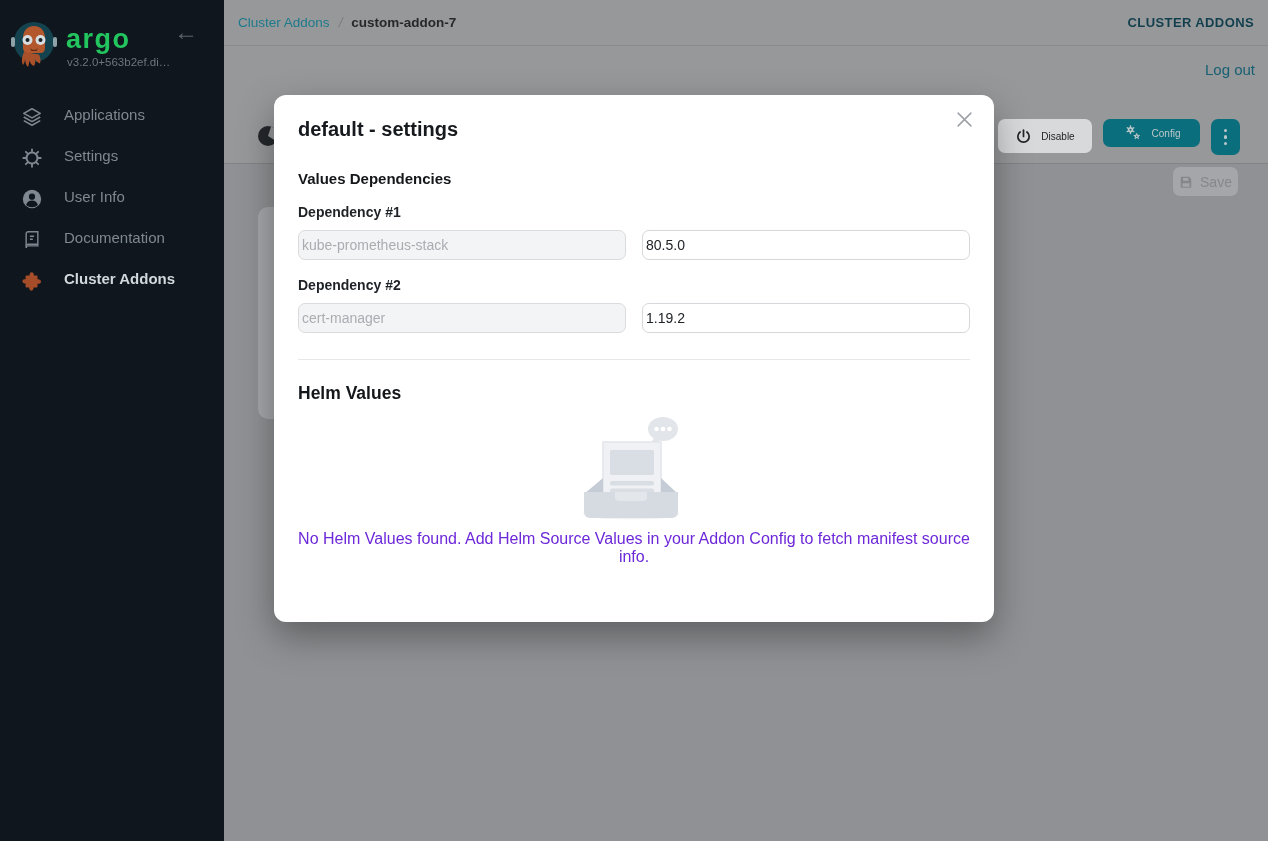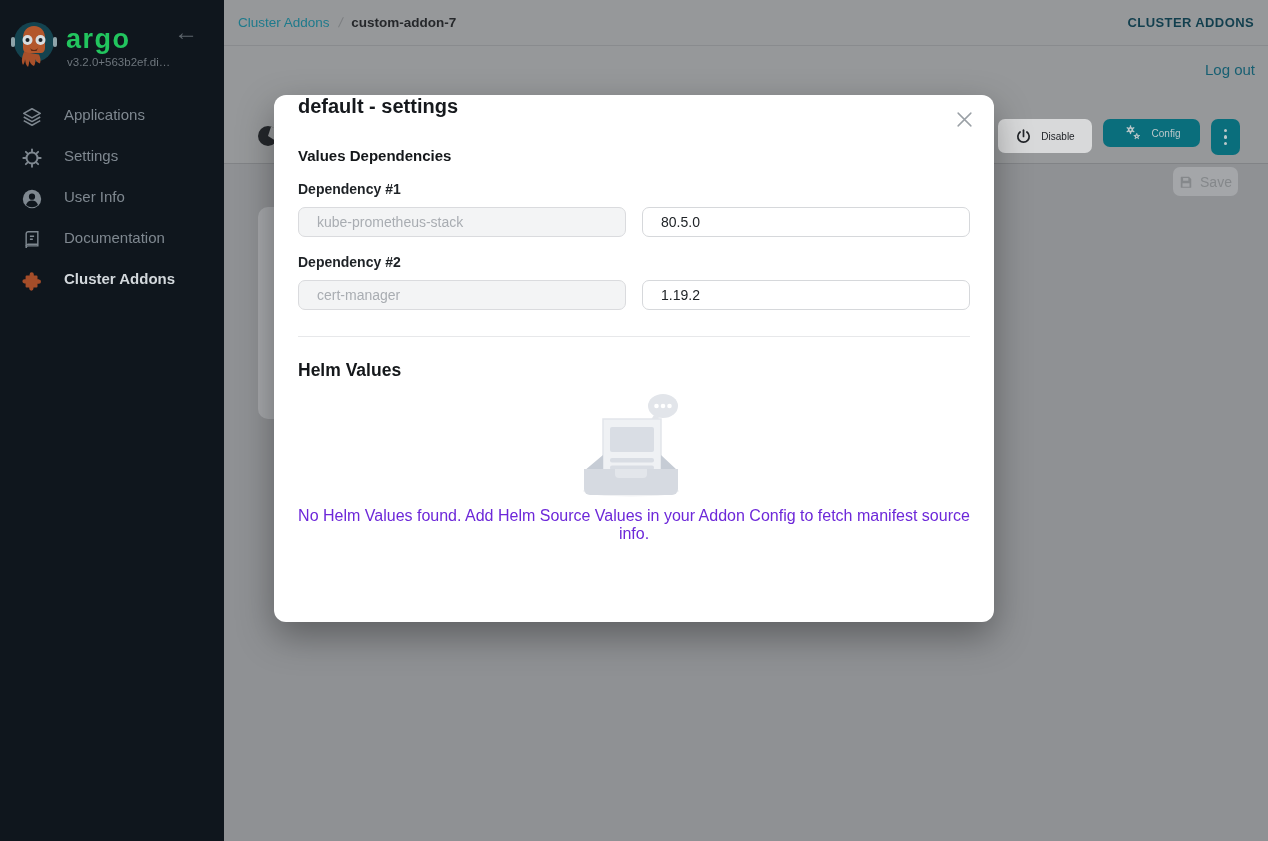--- a/index.html
+++ b/index.html
@@ -34,26 +34,26 @@
   .btn{display:inline-flex;align-items:center;justify-content:center;gap:9px;border:none;border-radius:7px;font-size:10px;cursor:pointer;font-family:inherit;}
   .btn-disable{position:absolute;top:26px;right:176px;width:94px;height:34px;background:#d8d9da;color:#212428;}
   .btn-config{position:absolute;top:26px;right:68px;width:97px;height:28px;background:var(--teal-dimmed,#0a6e7c);color:#bcc8ca;}
   .btn-kebab{position:absolute;top:26px;right:28px;width:29px;height:36px;background:var(--teal-dimmed,#0a6e7c);flex-direction:column;gap:3px;}
   .btn-kebab i{width:3.5px;height:3.5px;border-radius:50%;background:#bcc8ca;display:block;}
   .btn-save{position:absolute;top:167px;right:30px;width:65px;height:29px;background:#a4a6a9;color:#85888b;font-size:14px;gap:7px;z-index:2;}
   .card-sliver{position:absolute;left:258px;top:207px;width:150px;height:212px;background:#a5a7aa;border-radius:10px;z-index:1;}
   
   .modal{position:absolute;left:274px;top:95px;width:720px;height:527px;background:#fff;border-radius:12px;z-index:100;
     box-shadow:0 14px 36px rgba(0,0,0,.35);padding:0 24px;box-sizing:border-box;}
-  .modal-title{font-size:20px;font-weight:700;color:#16191d;}
+  .modal-title{margin-top:23px;font-size:20px;font-weight:700;color:#16191d;}
   .modal-close{position:absolute;top:14px;right:20px;width:20px;height:20px;cursor:pointer;color:#9aa0a6;display:flex;align-items:center;justify-content:center;}
   .sec-heading{margin-top:29px;font-size:15px;font-weight:700;color:#14171a;}
   .dep-label{margin-top:17px;font-size:14px;font-weight:700;color:#1e2226;}
   .dep-row{display:flex;gap:16px;margin-top:10px;}
-  .dep-row input{flex:1;height:30px;border-radius:7px;font-size:14px;padding:0 18px;box-sizing:border-box;font-family:inherit;outline:none;}
+  .dep-row input{flex:1;height:30px;border-radius:7px;font-size:14px;padding:0 3px;box-sizing:border-box;font-family:inherit;outline:none;}
   .inp-name{background:#f3f4f5;border:1px solid #dadbde;color:#a9adb2;}
   .inp-name::placeholder{color:#a9adb2;opacity:1;}
   .inp-ver{background:#fff;border:1px solid #d6d8db;color:#202428;}
   .divider{margin-top:26px;border:none;border-top:1px solid #e7e8ea;}
   .helm-heading{margin-top:23px;font-size:17.5px;font-weight:700;color:#14171a;}
   .illus{display:block;margin:10px auto 0;}
   .empty-msg{margin-top:8px;text-align:center;font-size:16px;color:#6d28d9;}
   .modal-footer{display:flex;justify-content:flex-end;gap:8px;margin-top:25px;}
   .btn-cancel{height:31px;padding:0 17px;border-radius:7px;background:#fff;border:1px solid #d6d8db;color:#23272b;font-size:14.5px;}
   .btn-update{height:31px;padding:0 16px;border-radius:7px;background:var(--teal,#0ba9ba);border:none;color:#fff;font-size:14.5px;}

